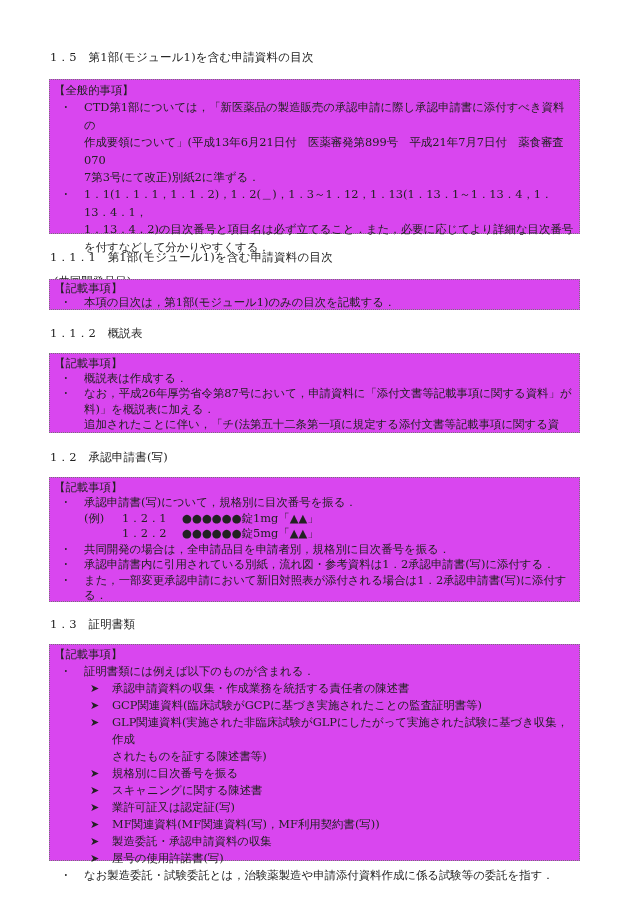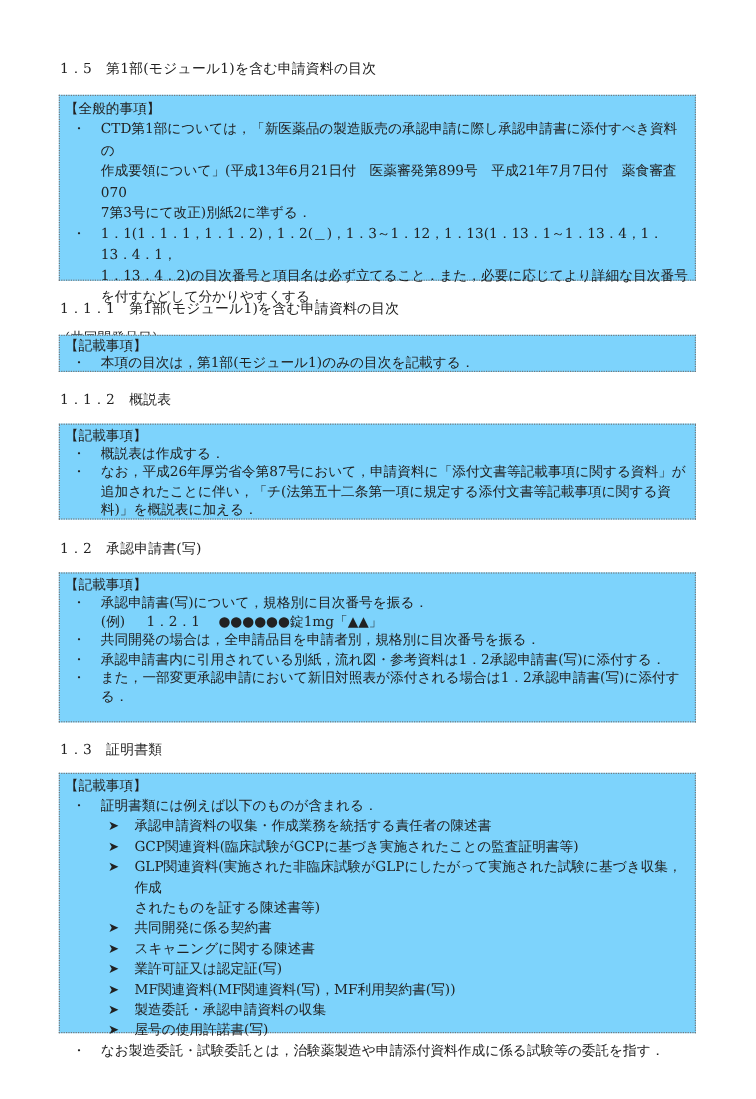--- a/index.html
+++ b/index.html
@@ -7,21 +7,21 @@
     width:630px; height:916px; position:relative; overflow:hidden;
     font-family: "DejaVu Serif", "Liberation Serif", serif;
     color:#222; font-size:11.5px;
   }
   .heading {
     position:absolute; left:50px; font-size:11.5px; line-height:16px;
     white-space:nowrap; letter-spacing:0.2px;
   }
   .box {
     position:absolute; left:49px; width:531px;
-    background:#7dd3fc; border:1.5px dotted #777;
+    background:#d946ef; border:1.5px dotted #777;
     box-sizing:border-box; padding:2px 4px 0 4px;
   }
   .bullet-row { position:relative; padding-left:30px; line-height:17.4px; font-size:11.4px; }
   .bullet-row .bullet { position:absolute; left:6px; top:0; }
   .bullet-row .text { display:block; }
   .plain { line-height:17.4px; font-size:11.4px; }
   .example-row { padding-left:30px; line-height:17.4px; font-size:11.4px; white-space:nowrap; position:relative; }
   .ex-label { display:inline-block; width:38px; }
   .ex-num { display:inline-block; width:60px; }
   .arrow-row { position:relative; padding-left:58px; line-height:17.4px; font-size:11.4px; }
@@ -66,34 +66,37 @@
 <div class="heading" style="top:325px">1．1．2　概説表</div>
 <div class="box" style="top:353px;height:80px">
   <div class="plain" style="line-height:14.5px">【記載事項】</div>
   <div class="bullet-row" style="line-height:15.5px">
     <span class="bullet">・</span>
     <span class="text">概説表は作成する．</span>
   </div>
   <div class="bullet-row" style="line-height:15.5px">
     <span class="bullet">・</span>
     <span class="text">なお，平成26年厚労省令第87号において，申請資料に「添付文書等記載事項に関する資料」が</span>
+    <span class="text">料)」を概説表に加える．</span>
     <span class="text">追加されたことに伴い，「チ(法第五十二条第一項に規定する添付文書等記載事項に関する資</span>
-    <span class="text">料)」を概説表に加える．</span>
   </div>
 </div>
 
 <div class="heading" style="top:449px">1．2　承認申請書(写)</div>
 <div class="box" style="top:477px;height:125px">
   <div class="plain" style="line-height:15px">【記載事項】</div>
   <div class="bullet-row" style="line-height:15.5px">
     <span class="bullet">・</span>
     <span class="text">承認申請書(写)について，規格別に目次番号を振る．</span>
   </div>
   <div class="example-row" style="padding-left:30px;line-height:15.5px">
     <span class="ex-label">(例)</span><span class="ex-num">1．2．1</span><span>●●●●●●錠1mg「▲▲」</span>
+  </div>
+  <div class="example-row" style="padding-left:68px;line-height:15.5px">
+    <span class="ex-num">1．2．2</span><span>●●●●●●錠5mg「▲▲」</span>
   </div>
   <div class="bullet-row" style="line-height:15.5px">
     <span class="bullet">・</span>
     <span class="text">共同開発の場合は，全申請品目を申請者別，規格別に目次番号を振る．</span>
   </div>
   <div class="bullet-row" style="line-height:15.5px">
     <span class="bullet">・</span>
     <span class="text">承認申請書内に引用されている別紙，流れ図・参考資料は1．2承認申請書(写)に添付する．</span>
   </div>
   <div class="bullet-row" style="line-height:15.5px">
@@ -118,21 +121,21 @@
     <span class="arrow">➤</span>
     <span class="text">GCP関連資料(臨床試験がGCPに基づき実施されたことの監査証明書等)</span>
   </div>
   <div class="arrow-row" style="line-height:17px">
     <span class="arrow">➤</span>
     <span class="text" style="display:block">GLP関連資料(実施された非臨床試験がGLPにしたがって実施された試験に基づき収集，作成</span>
     <span class="text" style="display:block">されたものを証する陳述書等)</span>
   </div>
   <div class="arrow-row" style="line-height:17px">
     <span class="arrow">➤</span>
-    <span class="text">共同開発に係る契約書</span>
+    <span class="text">規格別に目次番号を振る</span>
   </div>
   <div class="arrow-row" style="line-height:17px">
     <span class="arrow">➤</span>
     <span class="text">スキャニングに関する陳述書</span>
   </div>
   <div class="arrow-row" style="line-height:17px">
     <span class="arrow">➤</span>
     <span class="text">業許可証又は認定証(写)</span>
   </div>
   <div class="arrow-row" style="line-height:17px">

